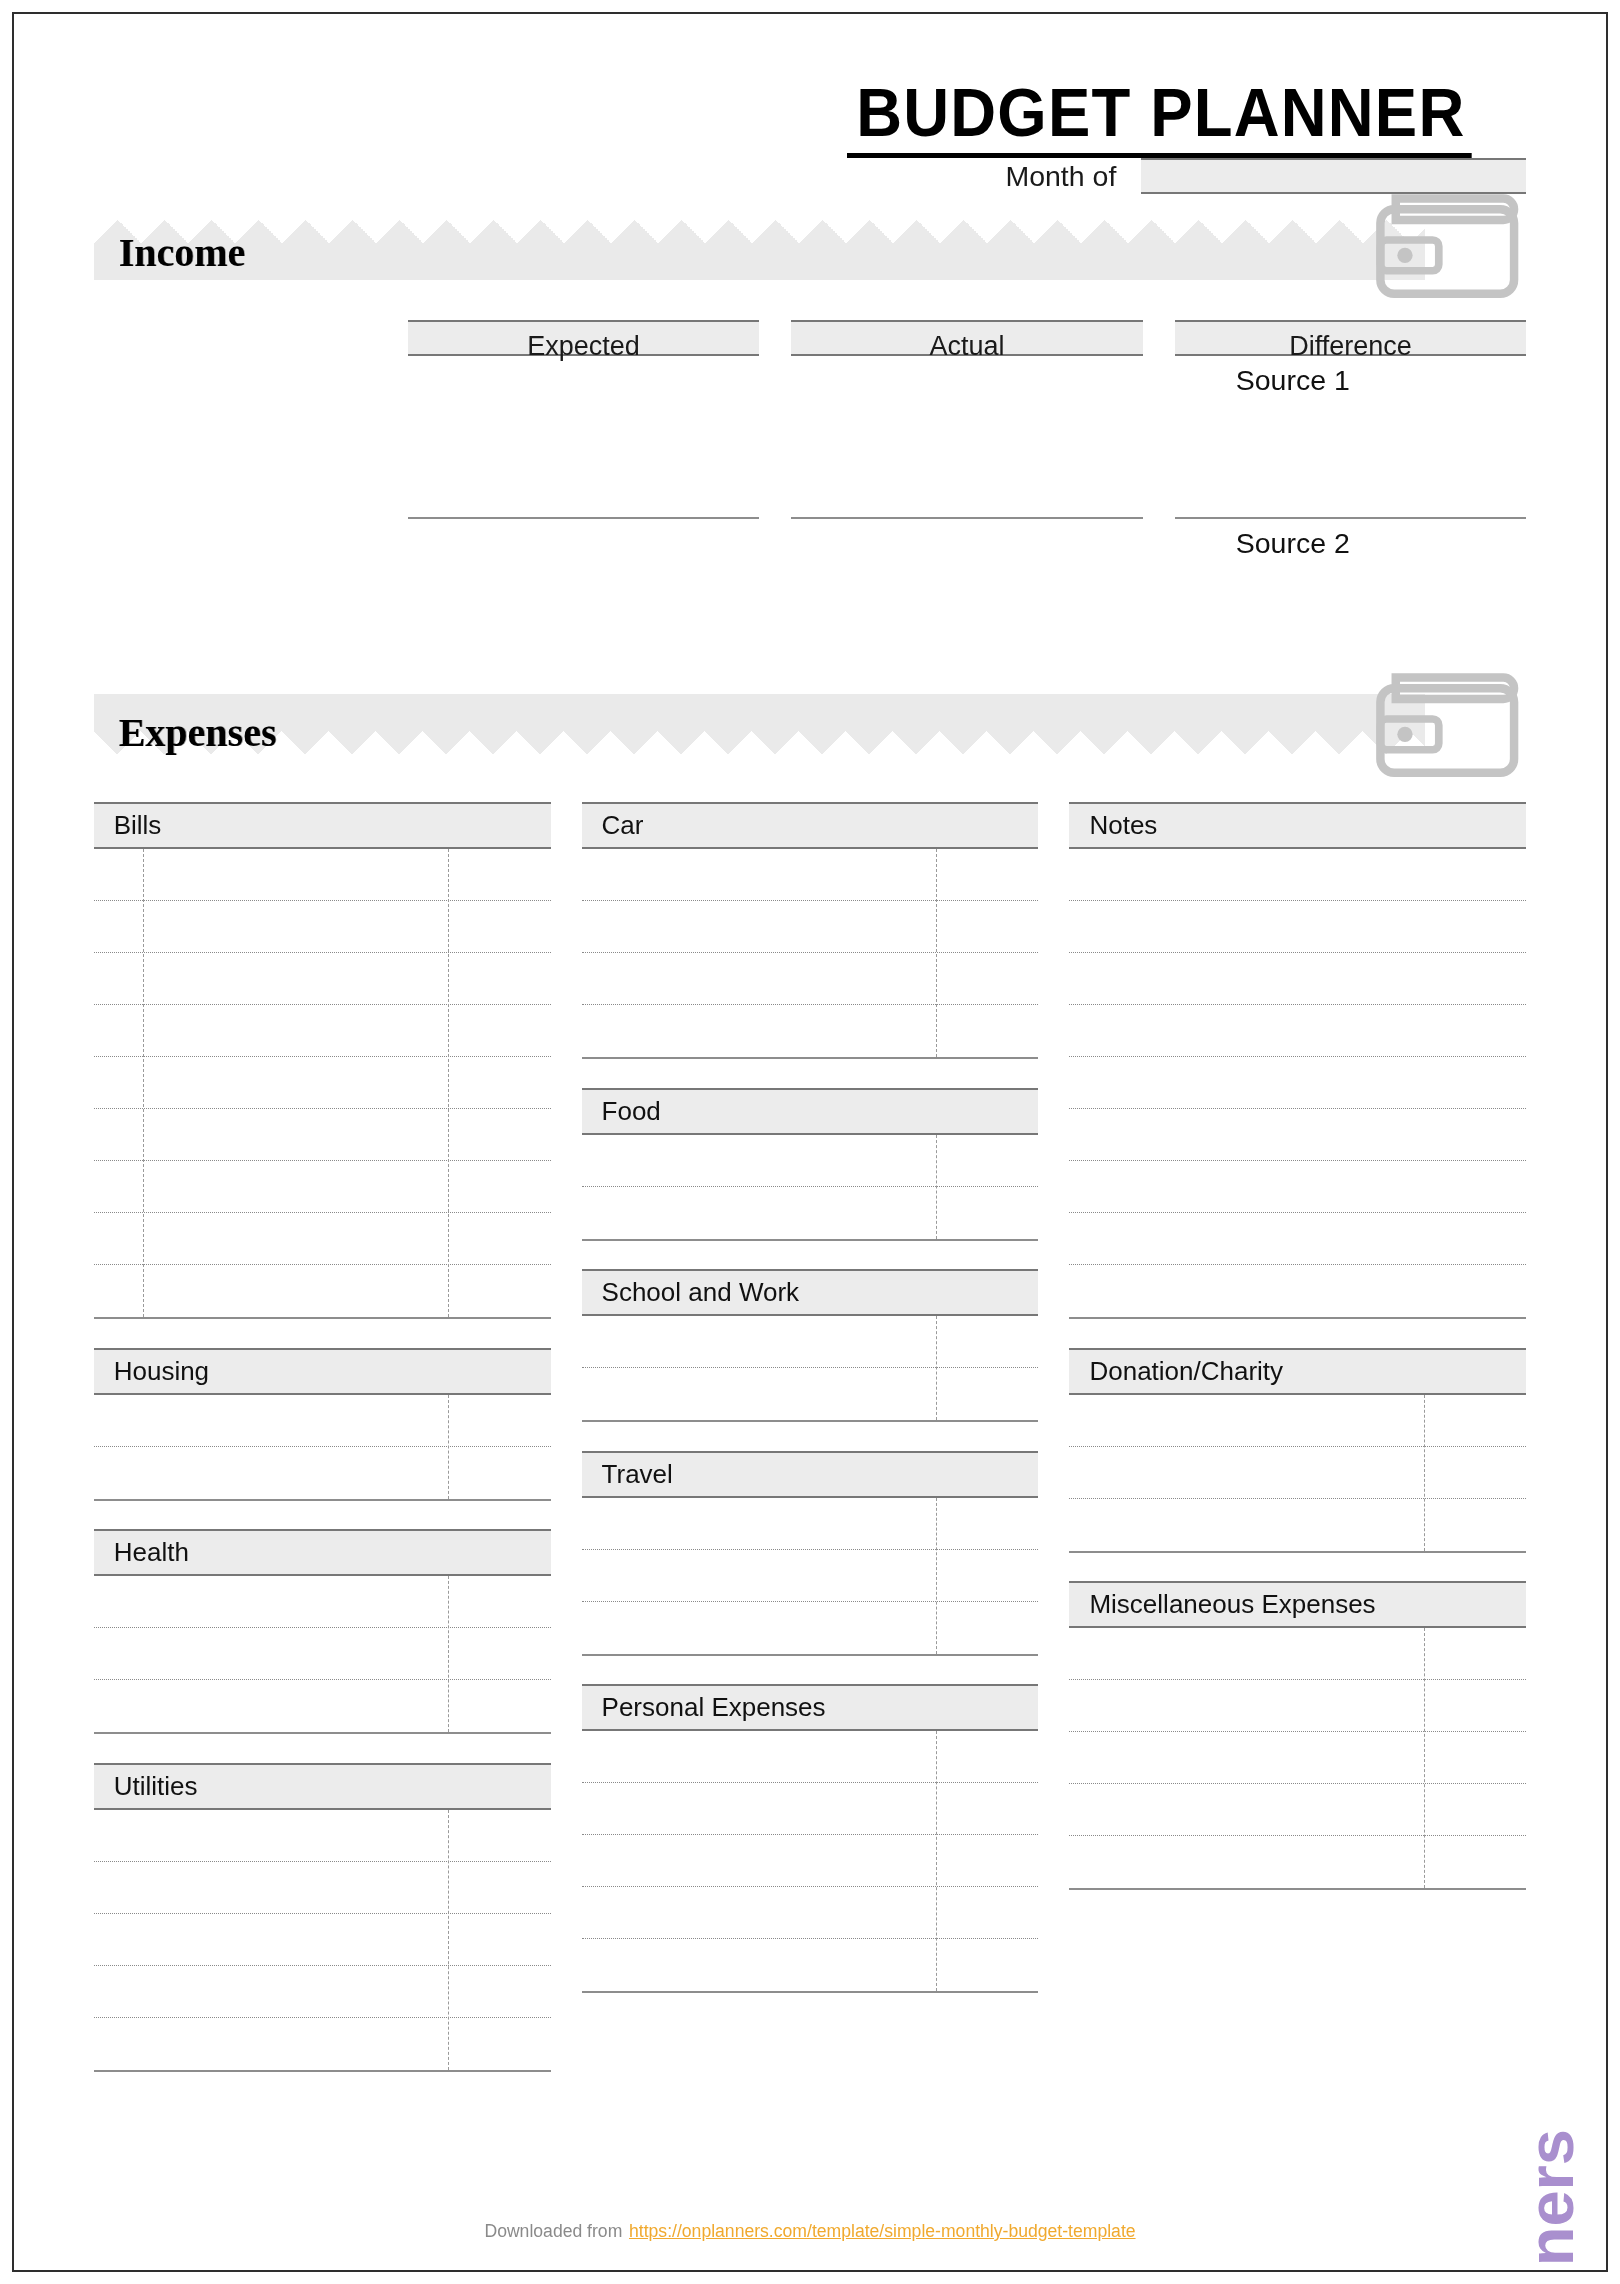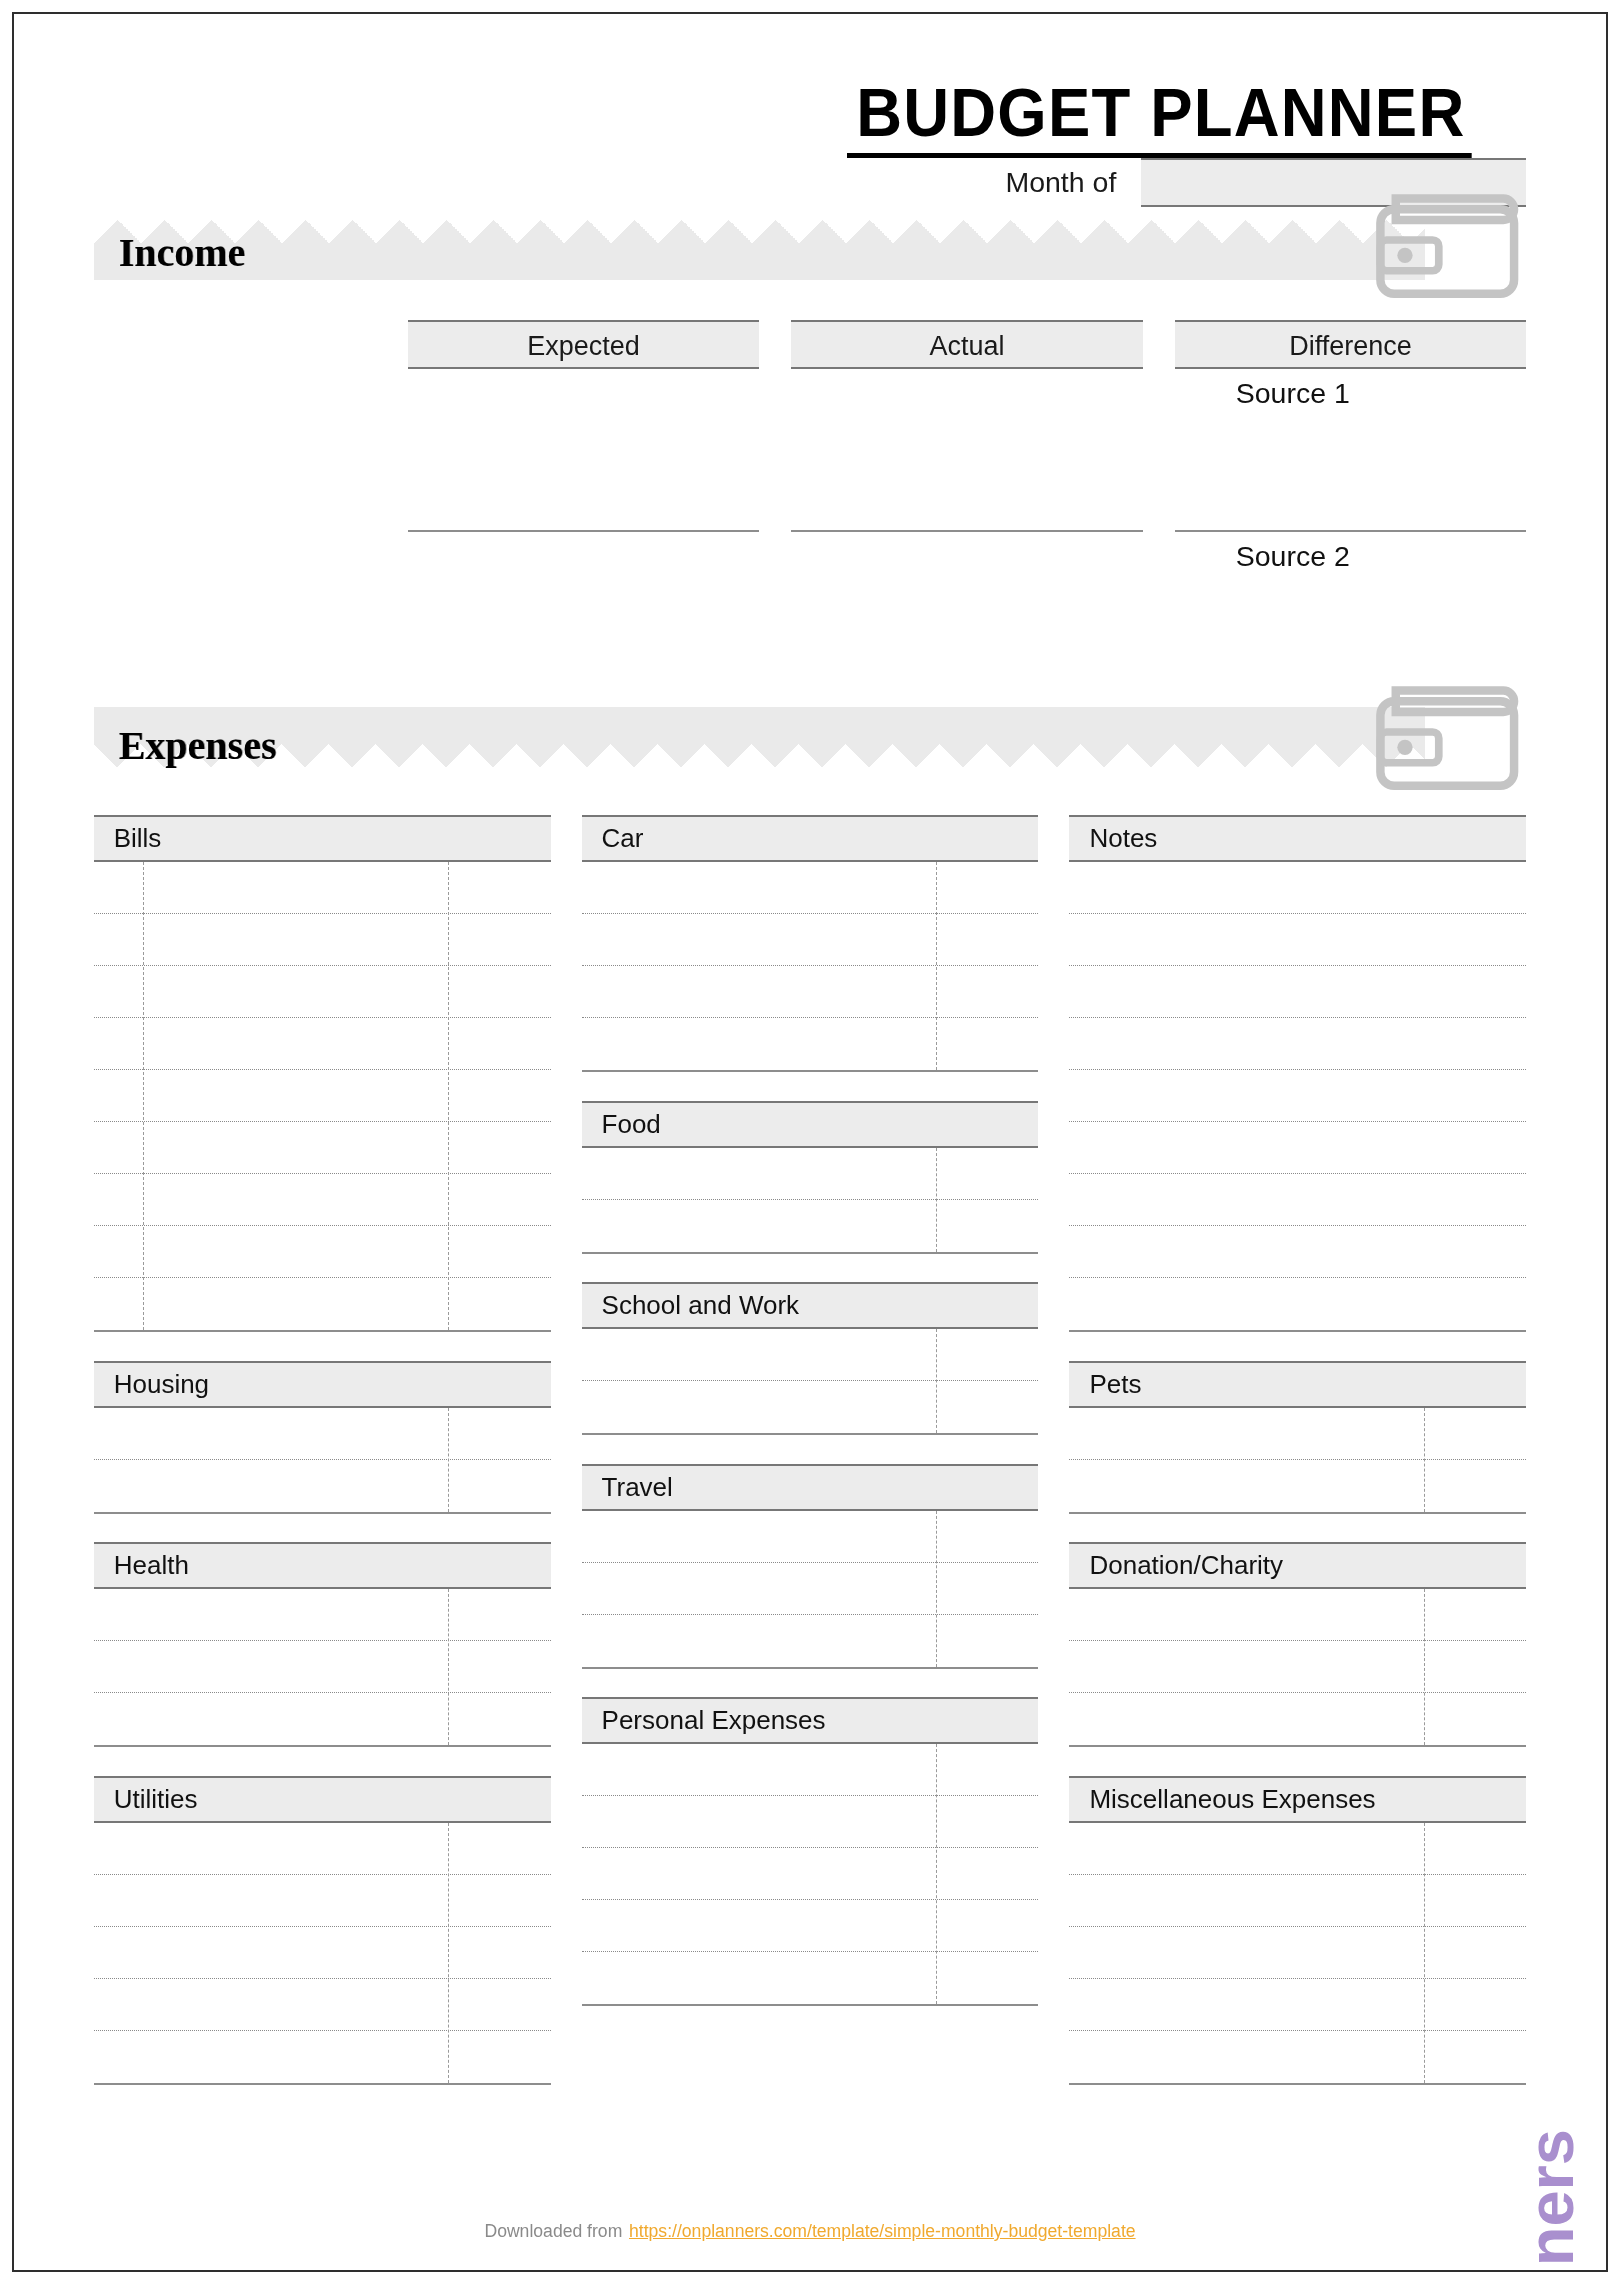--- a/index.html
+++ b/index.html
@@ -66,21 +66,21 @@
     font-size: 28.5px;
     color: #1a1a1a;
     margin-right: 25px;
     white-space: nowrap;
     font-family: "Liberation Sans Narrow", "Liberation Sans", sans-serif;
   }
   .filled-box {
     background: #ececec;
     border-top: 2.5px solid #777777;
     border-bottom: 2.5px solid #777777;
-    height: 49px;
+    height: 36px;
   }
   .month-box { width: 385px; }
 
   
   .banner-row {
     position: relative;
     height: 75px;
     margin-top: 37px;
   }
   .banner {
@@ -470,30 +470,20 @@
                 <div class="cat-rowline"></div>
                 <div class="cat-rowline"></div>
                 <div class="cat-rowline"></div>
                 <div class="cat-rowline"></div>
                 <div class="cat-rowline"></div>
                 <div class="cat-rowline last"></div>
               </div>
             </div>
             <div class="cat-box">
               <div class="cat-header">
-                <div class="cat-title">Pets</div>
-              </div>
-              <div class="cat-body">
-                <div class="cat-rowline"></div>
-                <div class="cat-rowline last"></div>
-                <div class="vline v2"></div>
-              </div>
-            </div>
-            <div class="cat-box">
-              <div class="cat-header">
                 <div class="cat-title">Donation/Charity</div>
               </div>
               <div class="cat-body">
                 <div class="cat-rowline"></div>
                 <div class="cat-rowline"></div>
                 <div class="cat-rowline last"></div>
                 <div class="vline v2"></div>
               </div>
             </div>
             <div class="cat-box">

